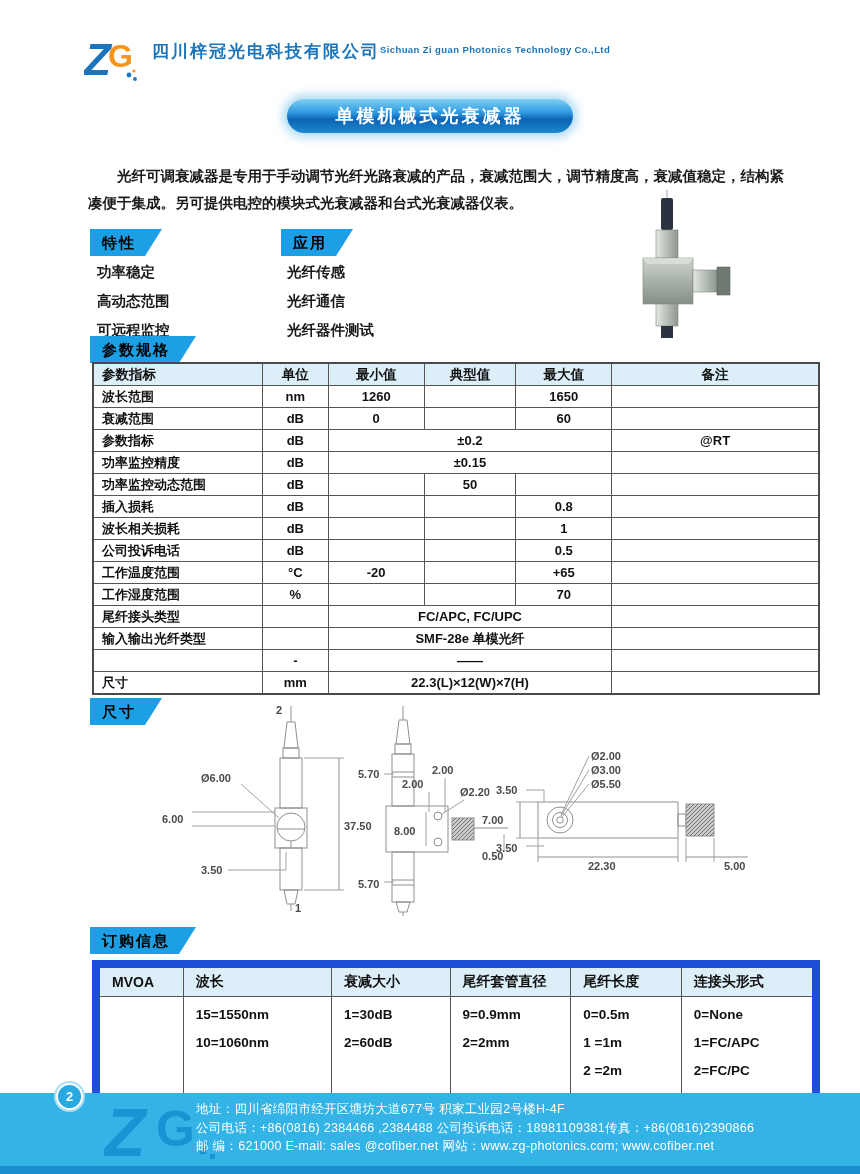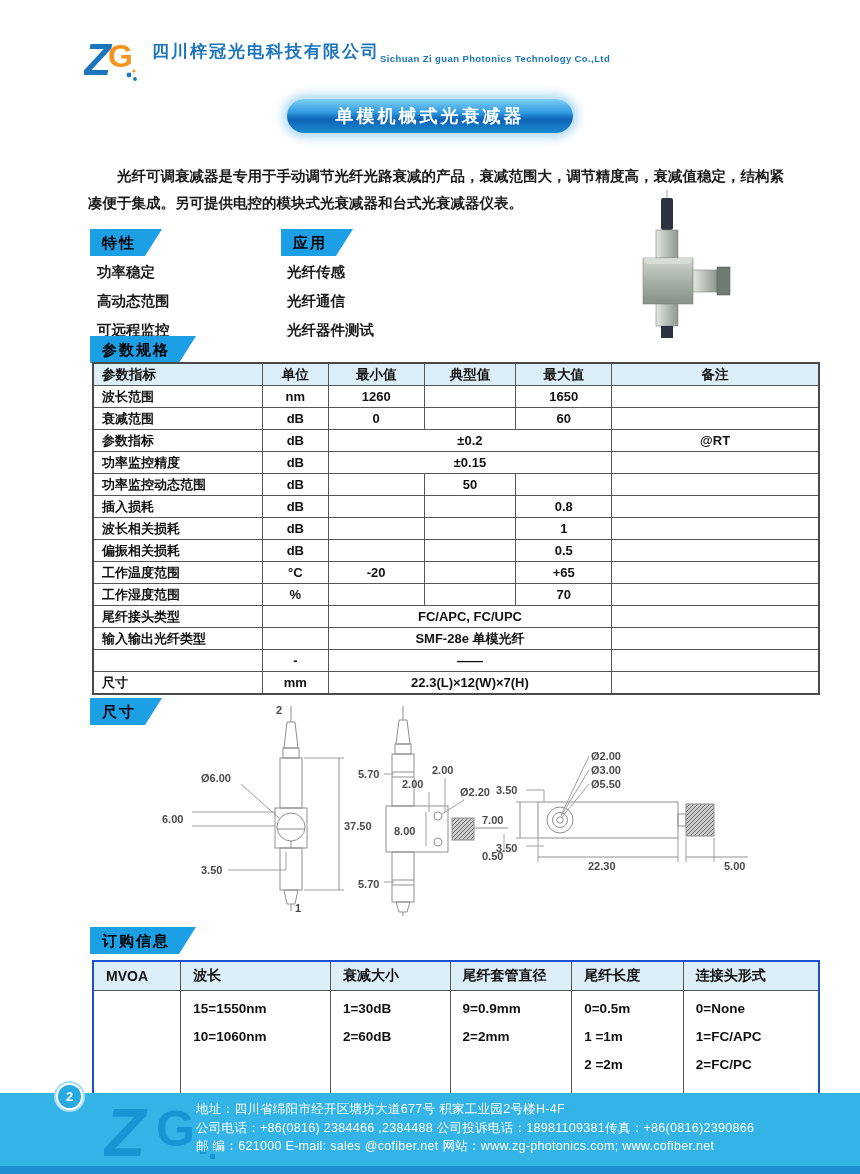--- a/index.html
+++ b/index.html
@@ -3,21 +3,21 @@
 <meta charset="utf-8">
 <style>
   html,body{margin:0;padding:0;background:#e8e8e8;}
   .page{position:relative;width:860px;height:1174px;background:#ffffff;overflow:hidden;
         font-family:"Liberation Sans","DejaVu Sans",sans-serif;margin:0 auto;}
 
   
   .logo{position:absolute;left:84px;top:34px;display:flex;align-items:flex-start;gap:10px;}
   .company{display:flex;justify-content:center;padding-top:6px;}
   .company-cn{font-size:17px;font-weight:bold;color:#1b75bc;letter-spacing:2px;}
-  .company-en{font-size:9.5px;font-weight:bold;color:#1b75bc;letter-spacing:.4px;margin-top:13px;}
+  .company-en{font-size:9.5px;font-weight:bold;color:#1b75bc;letter-spacing:.4px;margin-top:4px;}
 
   
   .title-pill{position:absolute;left:287px;top:99px;width:286px;height:34px;border-radius:17px;
       background:linear-gradient(180deg,#7fd0f5 0%,#2f9ae0 40%,#0d63b5 60%,#1b8ad0 100%);
       box-shadow:0 0 9px 5px rgba(150,208,240,.7);
       display:flex;align-items:center;justify-content:center;color:#fff;
       font-size:18px;font-weight:bold;letter-spacing:3px;}
 
   .intro{position:absolute;left:88px;top:163px;width:702px;font-size:14.5px;line-height:27px;
       color:#1a1a1a;font-weight:600;text-indent:2em;}
@@ -49,21 +49,21 @@
   .spec-table td.name{font-weight:normal;font-weight:600;}
 
   
   .dims{position:absolute;left:148px;top:702px;}
   .dims text{font-family:"Liberation Sans",sans-serif;font-size:11px;fill:#4a4a4a;font-weight:bold;}
   .dims .ln{stroke:#8f8f8f;stroke-width:1;fill:none;}
   .dims .thin{stroke:#a0a0a0;stroke-width:1;fill:none;}
 
   
   .order-table{position:absolute;left:92px;top:960px;width:728px;font-size:13.5px;color:#111;
-      border:2px solid #1d4ed8;}
+      border:8px solid #1d4ed8;}
   .order-table th,.order-table td{border:1px solid #565656;font-weight:bold;text-align:left;}
   .order-table th{background:#dceff9;height:28px;padding:0 0 0 12px;font-size:14px;}
   .order-table td{vertical-align:top;padding:4px 0 18px 12px;white-space:pre-line;line-height:28px;height:62px;}
 
   
   .footer-band{position:absolute;left:0;top:1093px;width:860px;height:73px;background:#33b3e6;}
   .footer-strip{position:absolute;left:0;top:1166px;width:860px;height:8px;background:#1b8fd0;}
   .page-circle{position:absolute;left:56px;top:1083px;width:23px;height:23px;border-radius:50%;
       background:#27a9e1;border:2px solid #ffffff;box-shadow:0 0 0 2px #a9def4;color:#fff;
       font-size:13px;font-weight:bold;display:flex;align-items:center;justify-content:center;z-index:3;}
@@ -201,21 +201,21 @@
         </tr>
         <tr>
           <td class="name">波长相关损耗</td>
           <td>dB</td>
           <td></td>
           <td></td>
           <td>1</td>
           <td></td>
         </tr>
         <tr>
-          <td class="name">偏振相关损耗</td>
+          <td class="name">公司投诉电话</td>
           <td>dB</td>
           <td></td>
           <td></td>
           <td>0.5</td>
           <td></td>
         </tr>
         <tr>
           <td class="name">工作温度范围</td>
           <td>°C</td>
           <td>-20</td>

